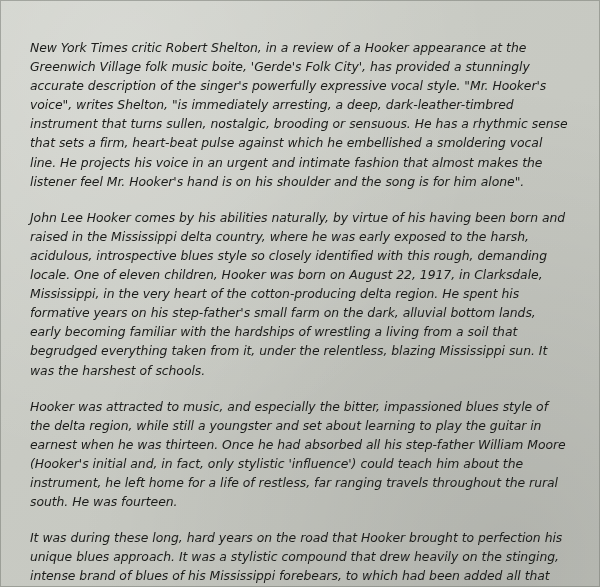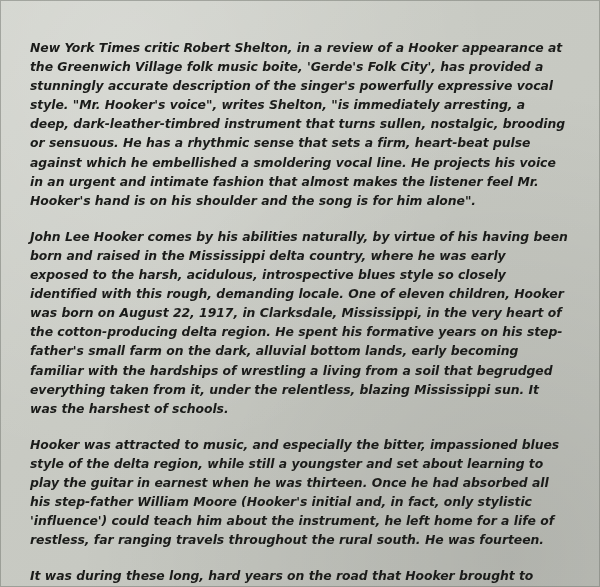--- a/index.html
+++ b/index.html
@@ -39,21 +39,21 @@
     pointer-events: none;
   }
   .text-column {
     position: relative;
     z-index: 2;
   }
   p.para {
     margin: 0 0 17px 0;
     font-family: "DejaVu Sans", sans-serif;
     font-style: italic;
-    font-weight: 700;
+    font-weight: 400;
     font-size: 12.4px;
     line-height: 19.1px;
     color: #1b1c1a;
     text-align: left;
     letter-spacing: -0.05px;
     word-spacing: 0.1px;
   }
   p.para:last-child {
     margin-bottom: 0;
   }

